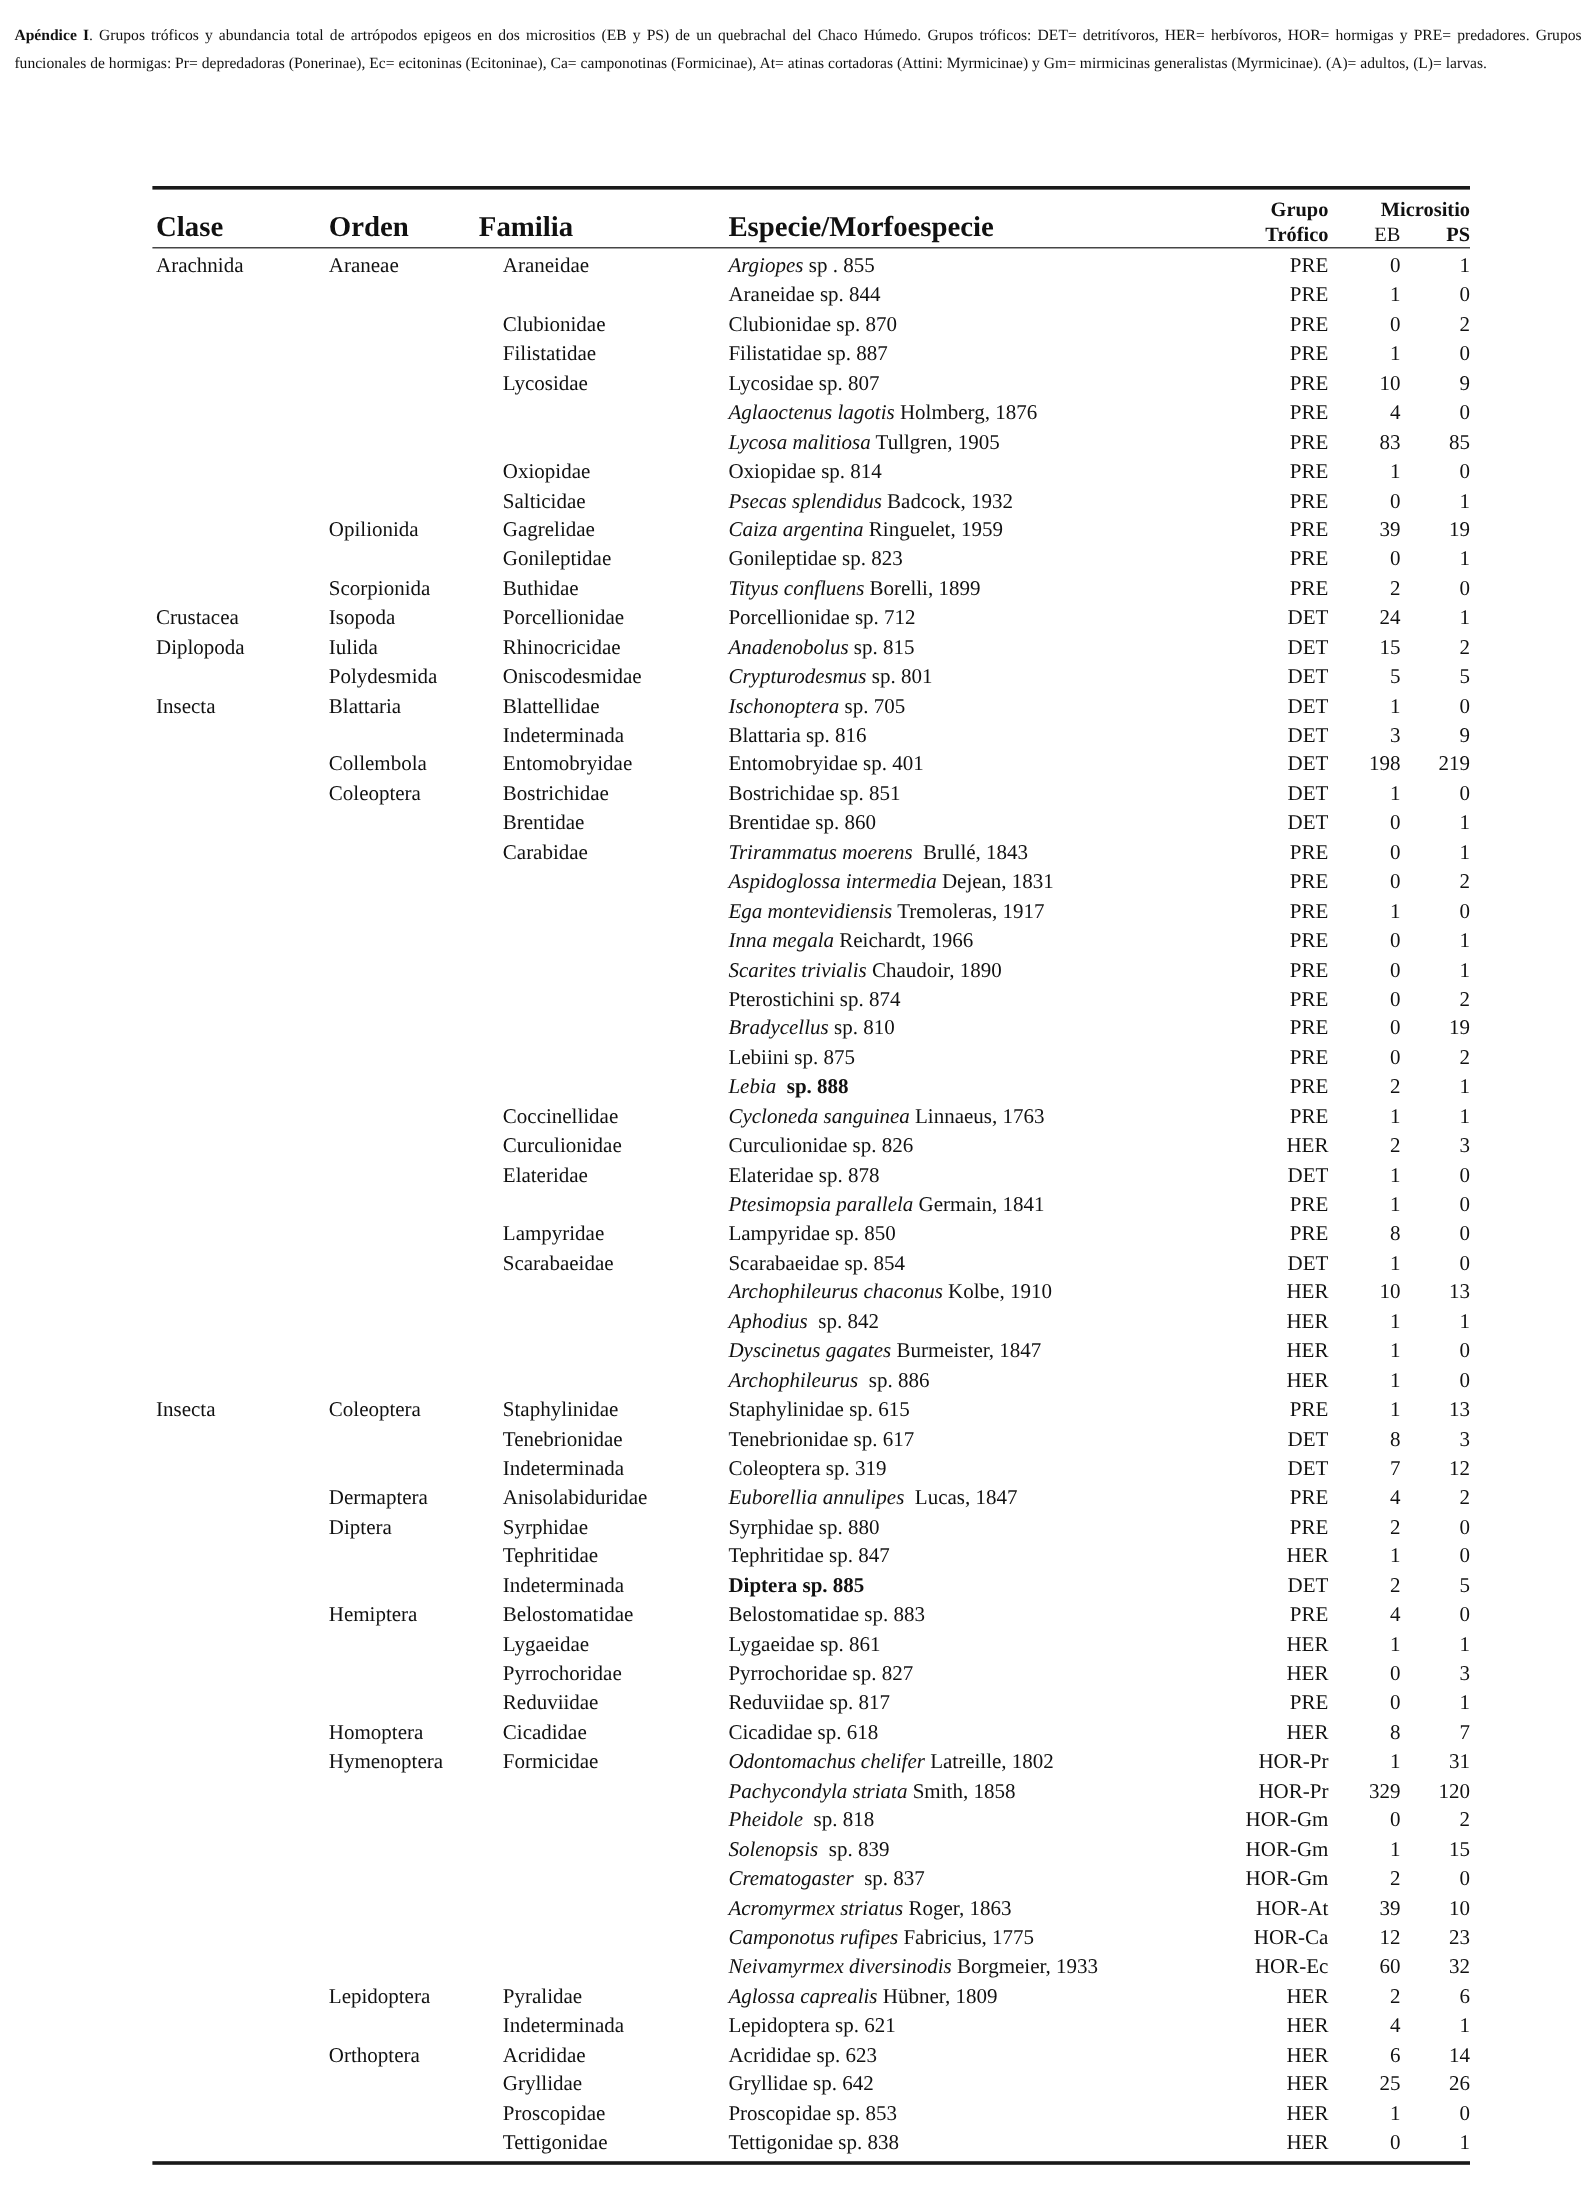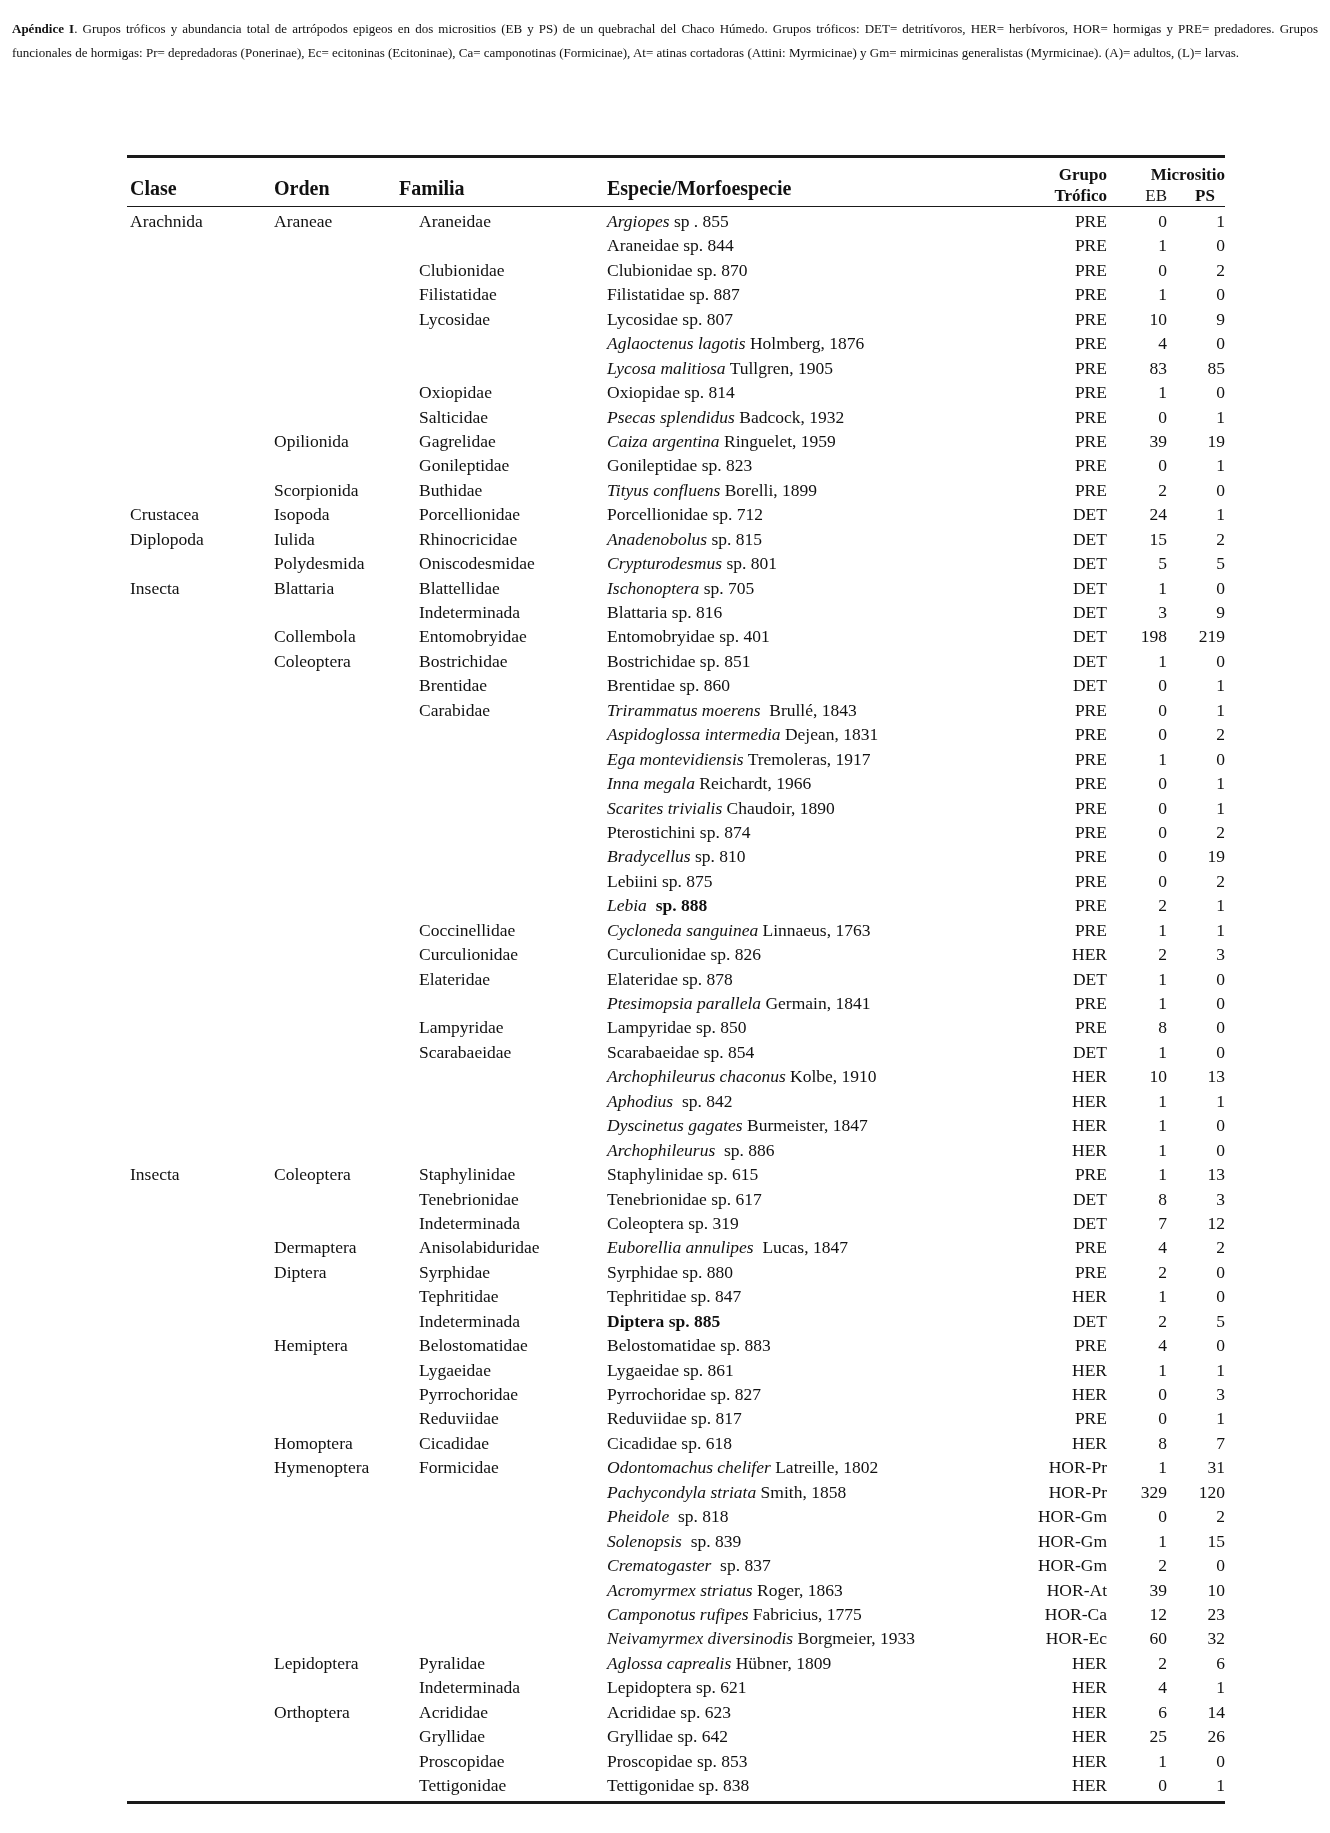--- a/index.html
+++ b/index.html
@@ -3,30 +3,30 @@
 <meta charset="utf-8">
 <style>
   html, body { margin: 0; padding: 0; background: #ffffff; }
   body { width: 1330px; height: 1833px; position: relative; font-family: "Liberation Serif", "DejaVu Serif", serif; color: #111; }
   .caption { position: absolute; left: 12px; top: 17px; width: 1306px; font-size: 13px; line-height: 24px; text-align: justify; }
   .caption b { font-weight: bold; }
   .table-wrap { position: absolute; left: 127px; top: 155px; width: 1098px; }
   .rule-thick { height: 3px; background: #1a1a1a; }
   .rule-thin { height: 1px; background: #1a1a1a; }
   .head { position: relative; height: 48px; }
-  .head .h { position: absolute; font-weight: bold; font-size: 20px; }
+  .head .h { position: absolute; font-weight: bold; font-size: 24px; }
   .h-clase { left: 3px; top: 19px; }
   .h-orden { left: 147px; top: 19px; }
   .h-familia { left: 272px; top: 19px; }
   .h-especie { left: 480px; top: 19px; }
   .h-grupo1 { left: 900px; top: 7px; width: 80px; text-align: right; font-size: 17px !important; }
   .h-grupo2 { left: 900px; top: 28px; width: 80px; text-align: right; font-size: 17px !important; }
   .h-micro { left: 1003px; top: 7px; width: 95px; text-align: right; font-size: 17px !important; }
   .h-eb { left: 1000px; top: 28px; width: 40px; text-align: right; font-weight: normal !important; font-size: 17px !important; }
-  .h-ps { left: 1058px; top: 28px; width: 40px; text-align: center; font-weight: bold; font-size: 17px !important; }
+  .h-ps { left: 1058px; top: 28px; width: 40px; text-align: right; font-weight: bold; font-size: 17px !important; }
   .rows { padding-top: 2px; padding-bottom: 4px; }
   .row { position: relative; height: 24.45px; font-size: 17.5px; line-height: 24px; white-space: nowrap; }
   .row .c { position: absolute; top: 0; }
   .c-clase { left: 3px; }
   .c-orden { left: 147px; }
   .c-familia { left: 292px; }
   .c-especie { left: 480px; }
   .c-grupo { left: 900px; width: 80px; text-align: right; }
   .c-eb { left: 1000px; width: 40px; text-align: right; }
   .c-ps { left: 1058px; width: 40px; text-align: right; }

